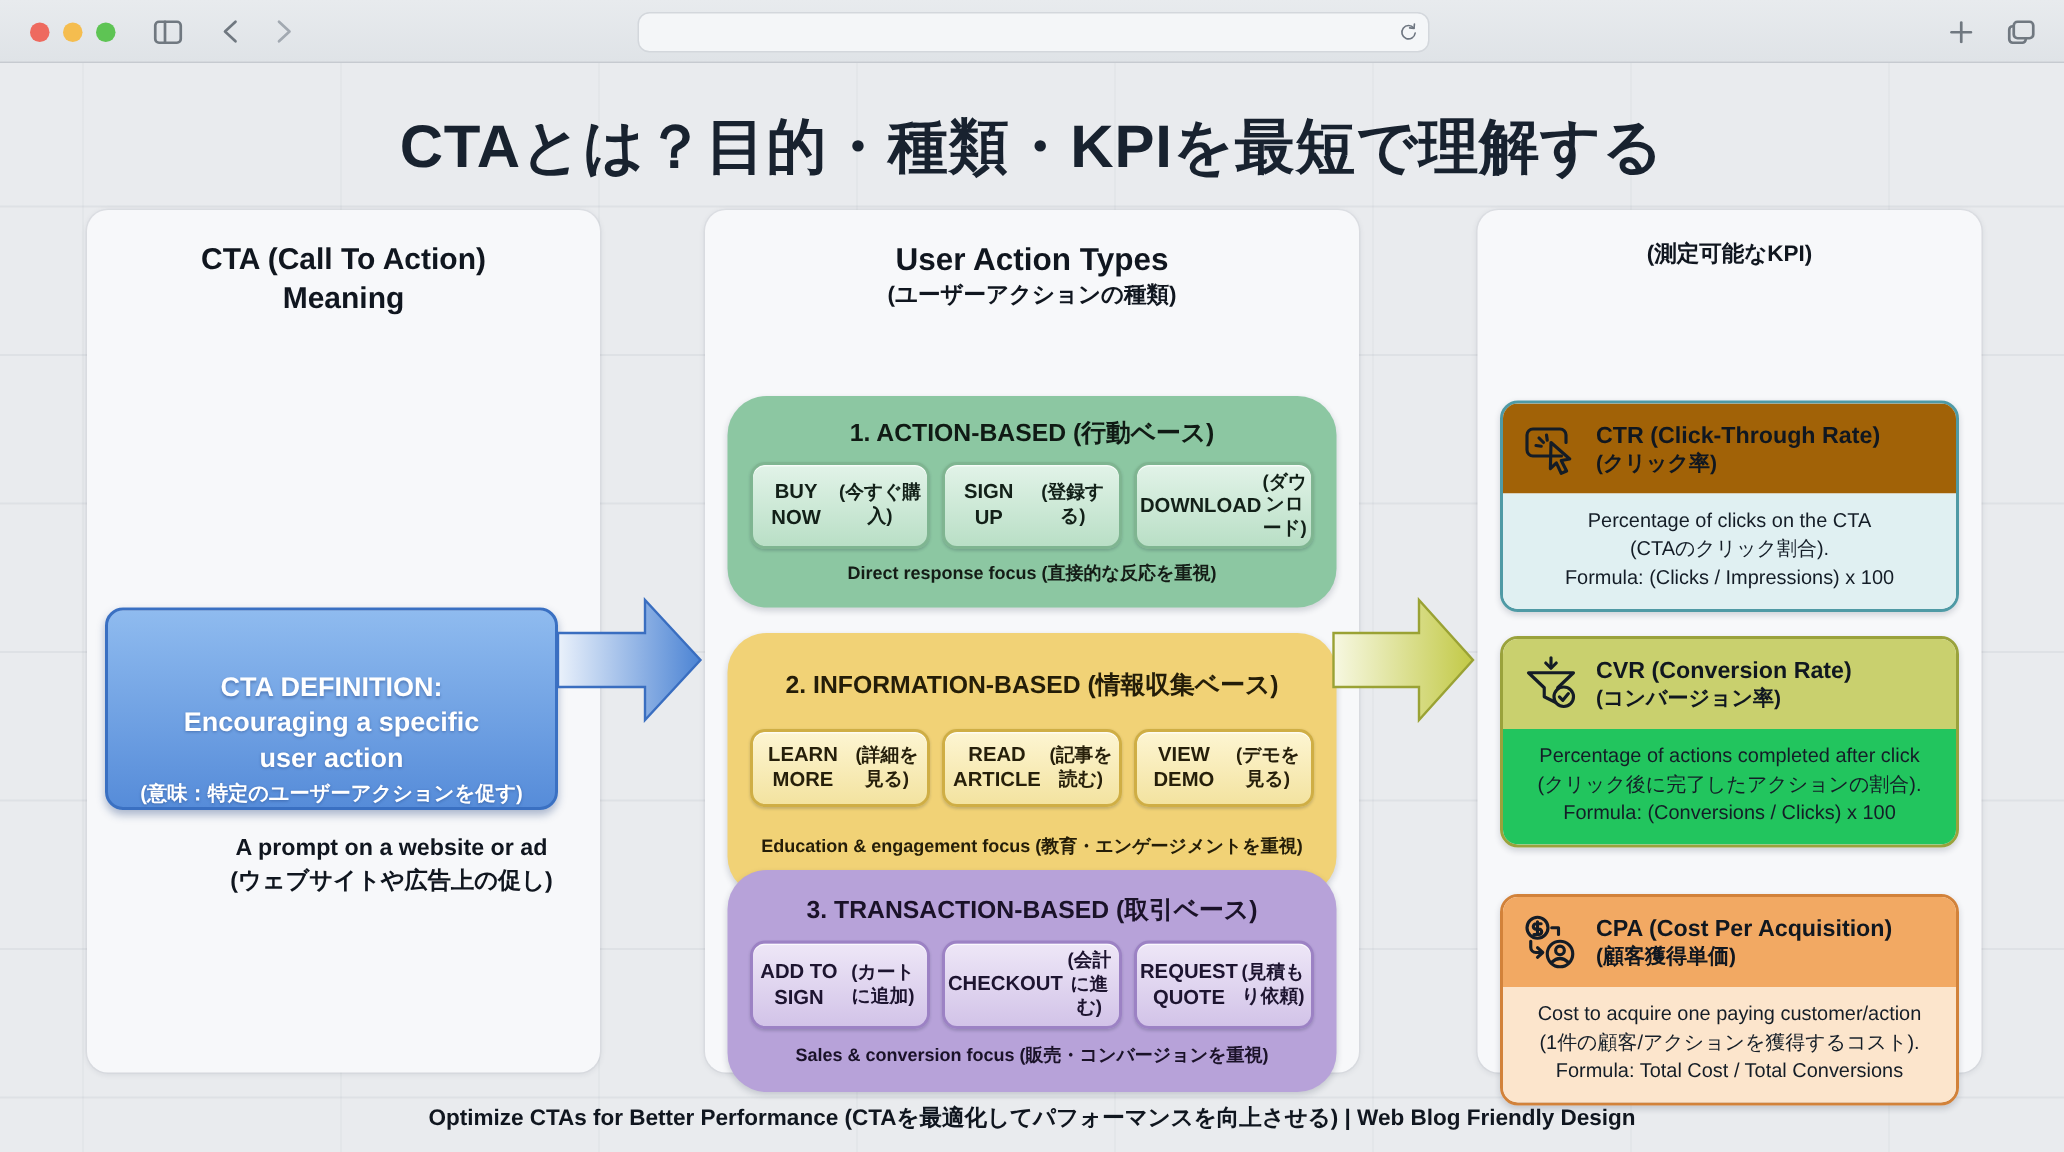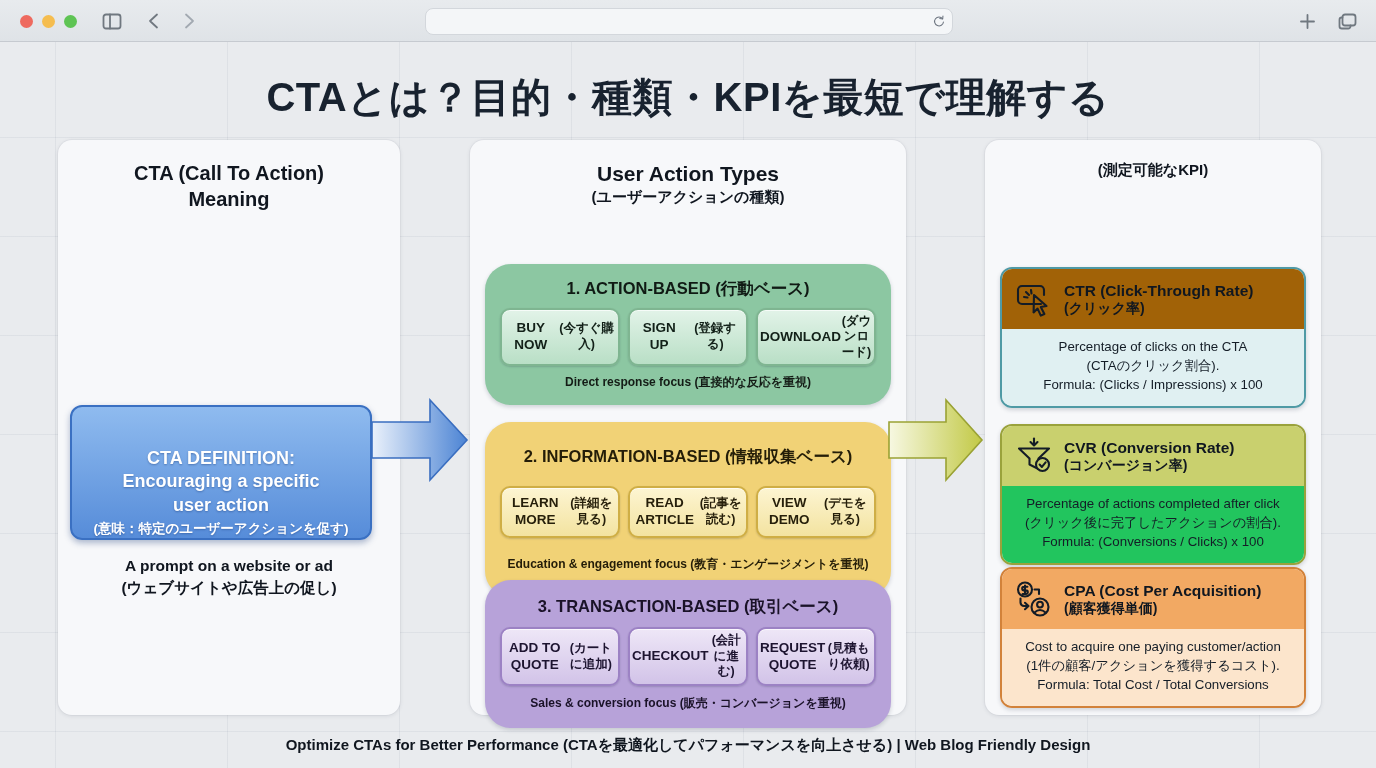--- a/index.html
+++ b/index.html
@@ -47,21 +47,21 @@
   
   .def-box { position:absolute; left:12px; top:265px; width:302px; height:135px;
     background:linear-gradient(#8fbbef,#568cd9); border:2px solid #3a70c2; border-radius:12px;
     box-shadow:0 3px 6px rgba(30,60,120,0.35);
     display:flex; flex-direction:column; align-items:center; justify-content:center; text-align:center; color:#fff; }
   .def-box .en { font-size:18px; font-weight:800; line-height:1.3; max-width:240px;
     text-shadow:0 1px 2px rgba(20,50,110,0.4);margin-top:40px; }
   .def-box .jp { font-size:13.5px; font-weight:600; white-space:nowrap; margin-top:3px;
     text-shadow:0 1px 2px rgba(20,50,110,0.4); }
   .left-caption { position:absolute; width:100%; top:415px; text-align:center; line-height:1.45;
-    font-size:15.5px; font-weight:700; color:#10161f; }
+    font-size:15.5px; font-weight:700; color:#10161f;margin-left:32px; }
 
   
   .arrow { position:absolute; z-index:2; }
 
   
   .group { position:absolute; left:15px; width:406px; border-radius:26px; text-align:center;
     display:flex; flex-direction:column; justify-content:space-evenly; padding:6px 0;
     box-shadow:0 2px 4px rgba(30,40,60,0.18); }
   .g1 { top:124px; height:141px; background:#8cc7a2; }
   .g2 { top:282px; height:175px; background:#f1d276; }
@@ -87,21 +87,21 @@
   .kpi-head svg { flex:0 0 auto; stroke:#141c26; fill:none; stroke-width:2.1; stroke-linecap:round; stroke-linejoin:round; }
   .kpi-title { line-height:1.25; text-align:left; }
   .kpi-title .en { font-size:15.5px; font-weight:800; color:#101720; }
   .kpi-title .jp { font-size:14px; font-weight:800; color:#101720; }
   .kpi-body { padding:9px 8px 11px; text-align:center; font-size:13.3px; font-weight:500;
     line-height:1.42; color:#141d27; }
   .c1 { top:127px; border:2px solid #4f9aa5; }
   .c1 .kpi-head { background:#a16207; } .c1 .kpi-body { background:#e0f0f2; }
   .c2 { top:284px; border:2px solid #9aa23c; }
   .c2 .kpi-head { background:#c9d06e; } .c2 .kpi-body { background:#22c55e; }
-  .c3 { top:427px; border:2px solid #d2823a; }
+  .c3 { top:456px; border:2px solid #d2823a; }
   .c3 .kpi-head { background:#f2a963; } .c3 .kpi-body { background:#fce5cc; }
 
   .page-footer { position:absolute; left:0; top:694px; width:100%; text-align:center;
     font-size:15px; font-weight:700; color:#10161f; }
 </style>
 </head>
 <body>
 
 <div class="chrome">
   <div class="traffic t-close"></div>
@@ -219,21 +219,21 @@
           <span class="jp">(デモを見る)</span>
         </div>
       </div>
       <div class="group-footer">Education &amp; engagement focus (教育・エンゲージメントを重視)</div>
     </div>
 
     <div class="group g3">
       <div class="group-title">3. TRANSACTION-BASED (取引ベース)</div>
       <div class="btn-row">
         <div class="cta-btn">
-          <span class="en">ADD TO QUOTE</span>
+          <span class="en">ADD TO SIGN</span>
           <span class="jp">(カートに追加)</span>
         </div>
         <div class="cta-btn">
           <span class="en">CHECKOUT</span>
           <span class="jp">(会計に進む)</span>
         </div>
         <div class="cta-btn">
           <span class="en">REQUEST QUOTE</span>
           <span class="jp">(見積もり依頼)</span>
         </div>

